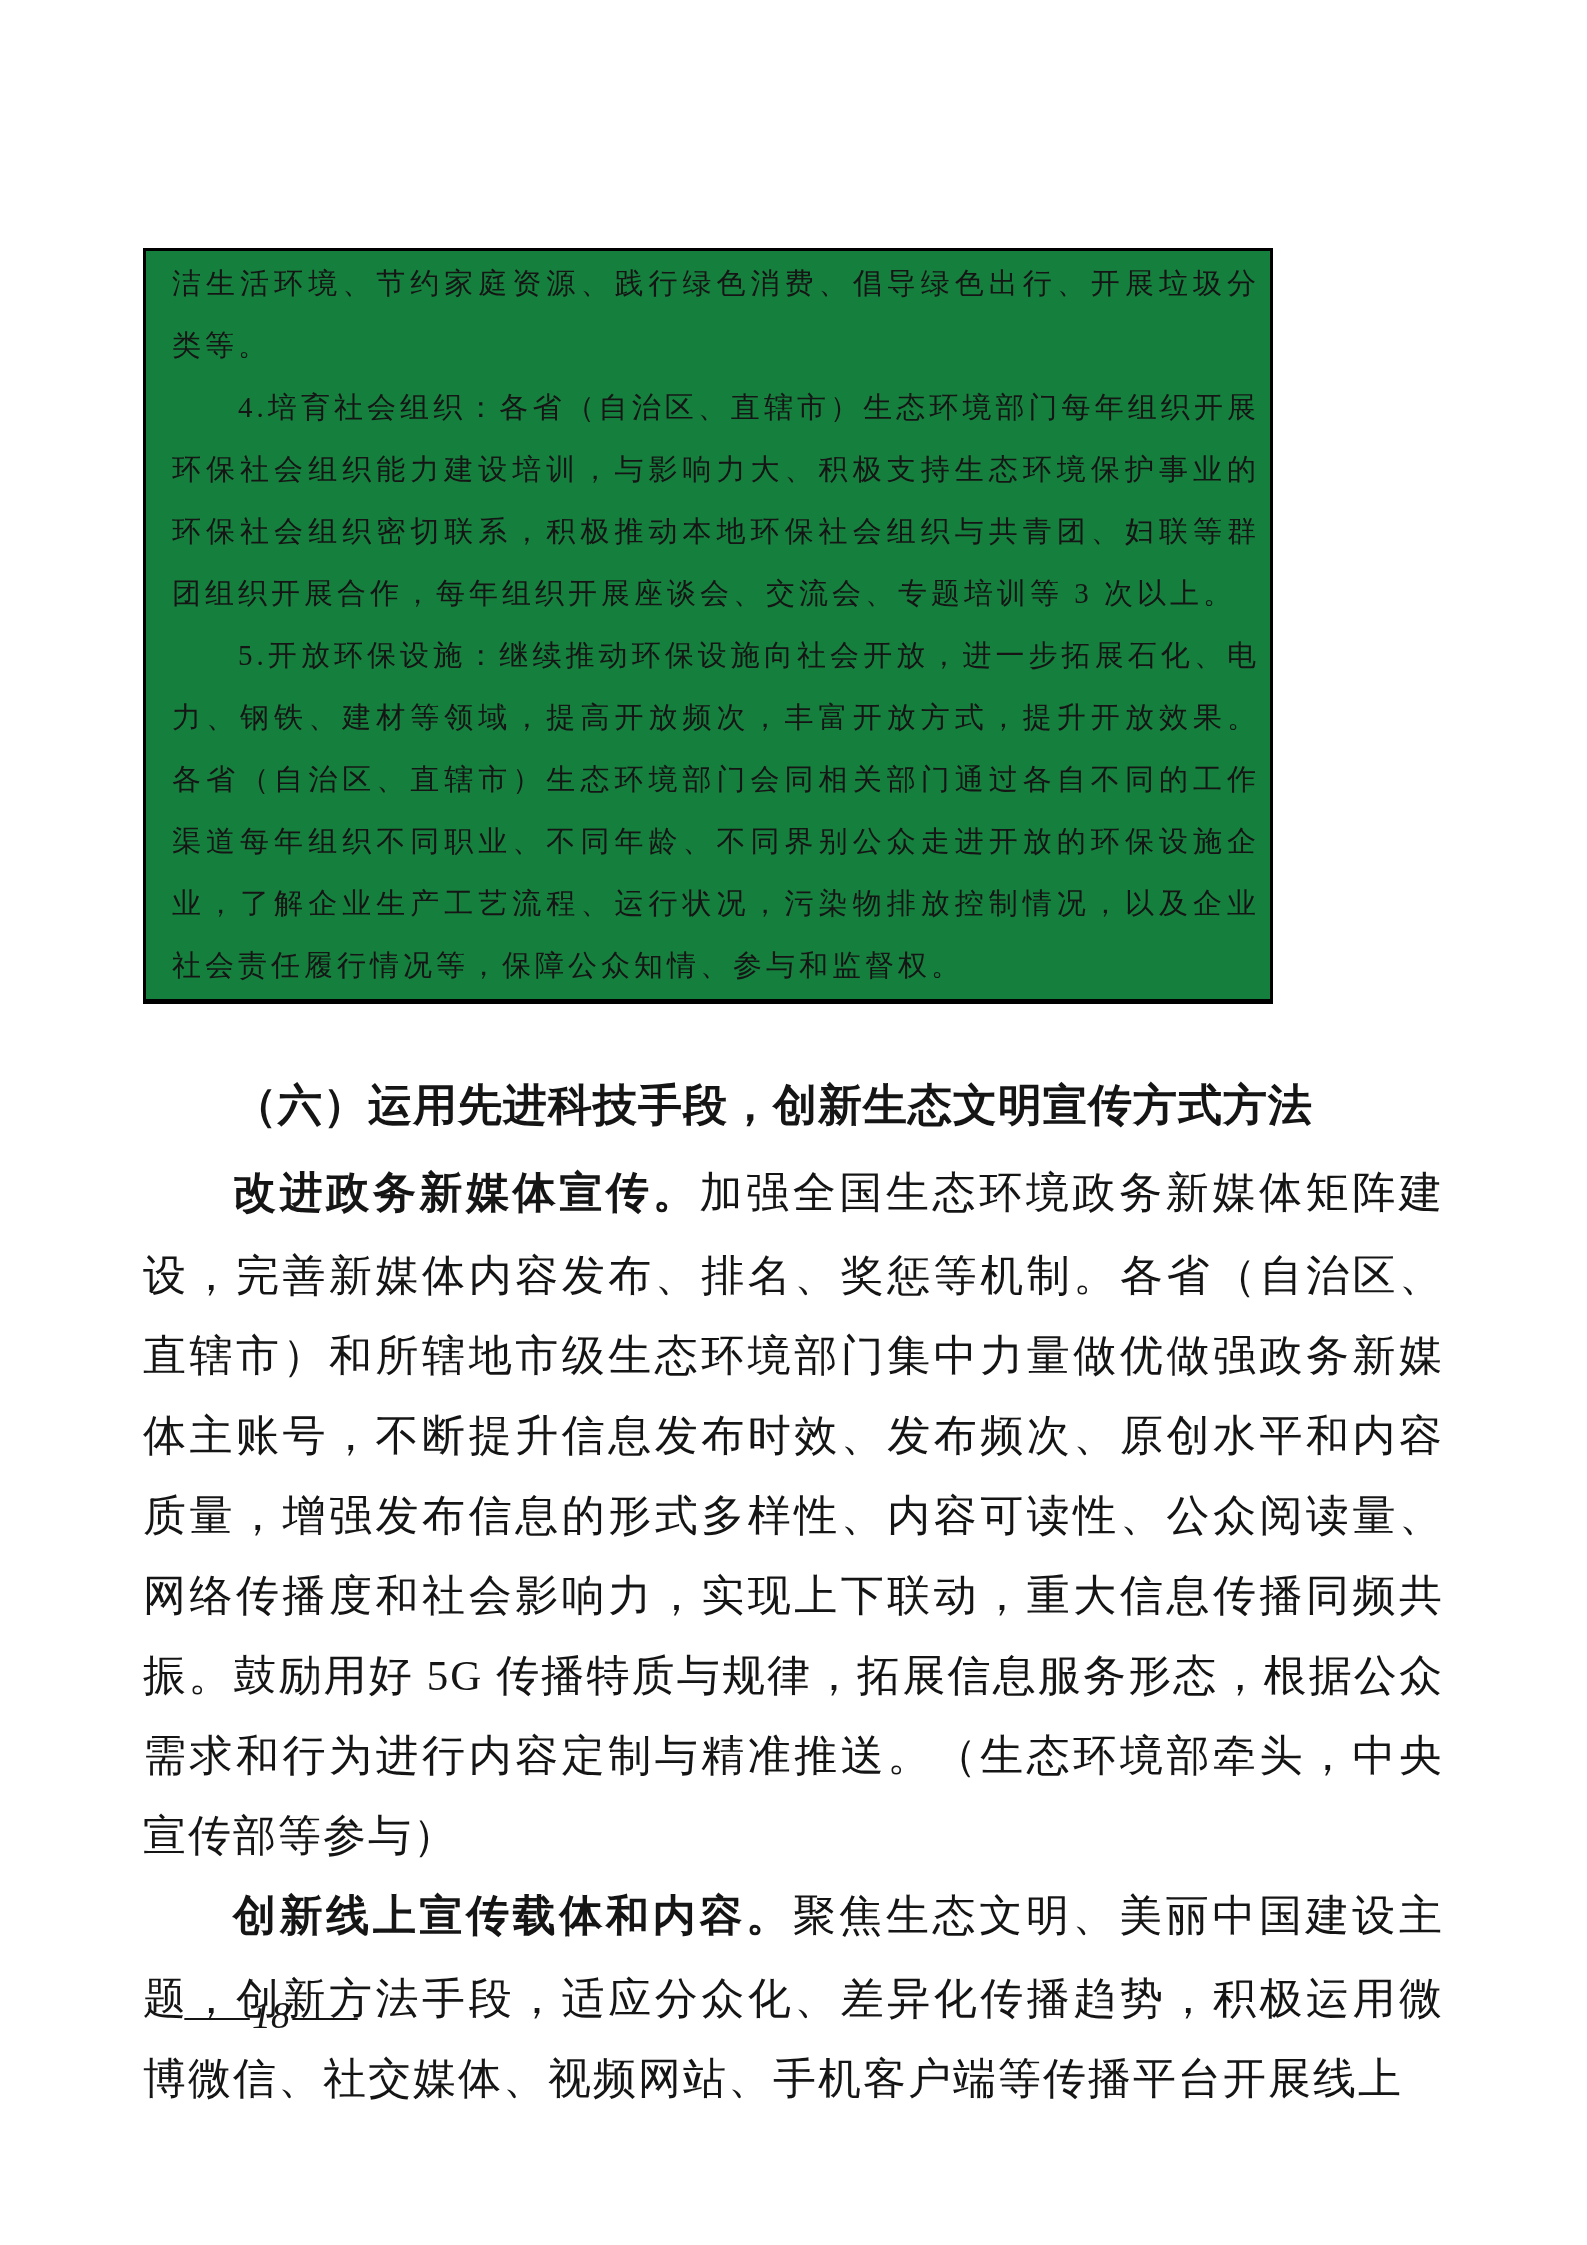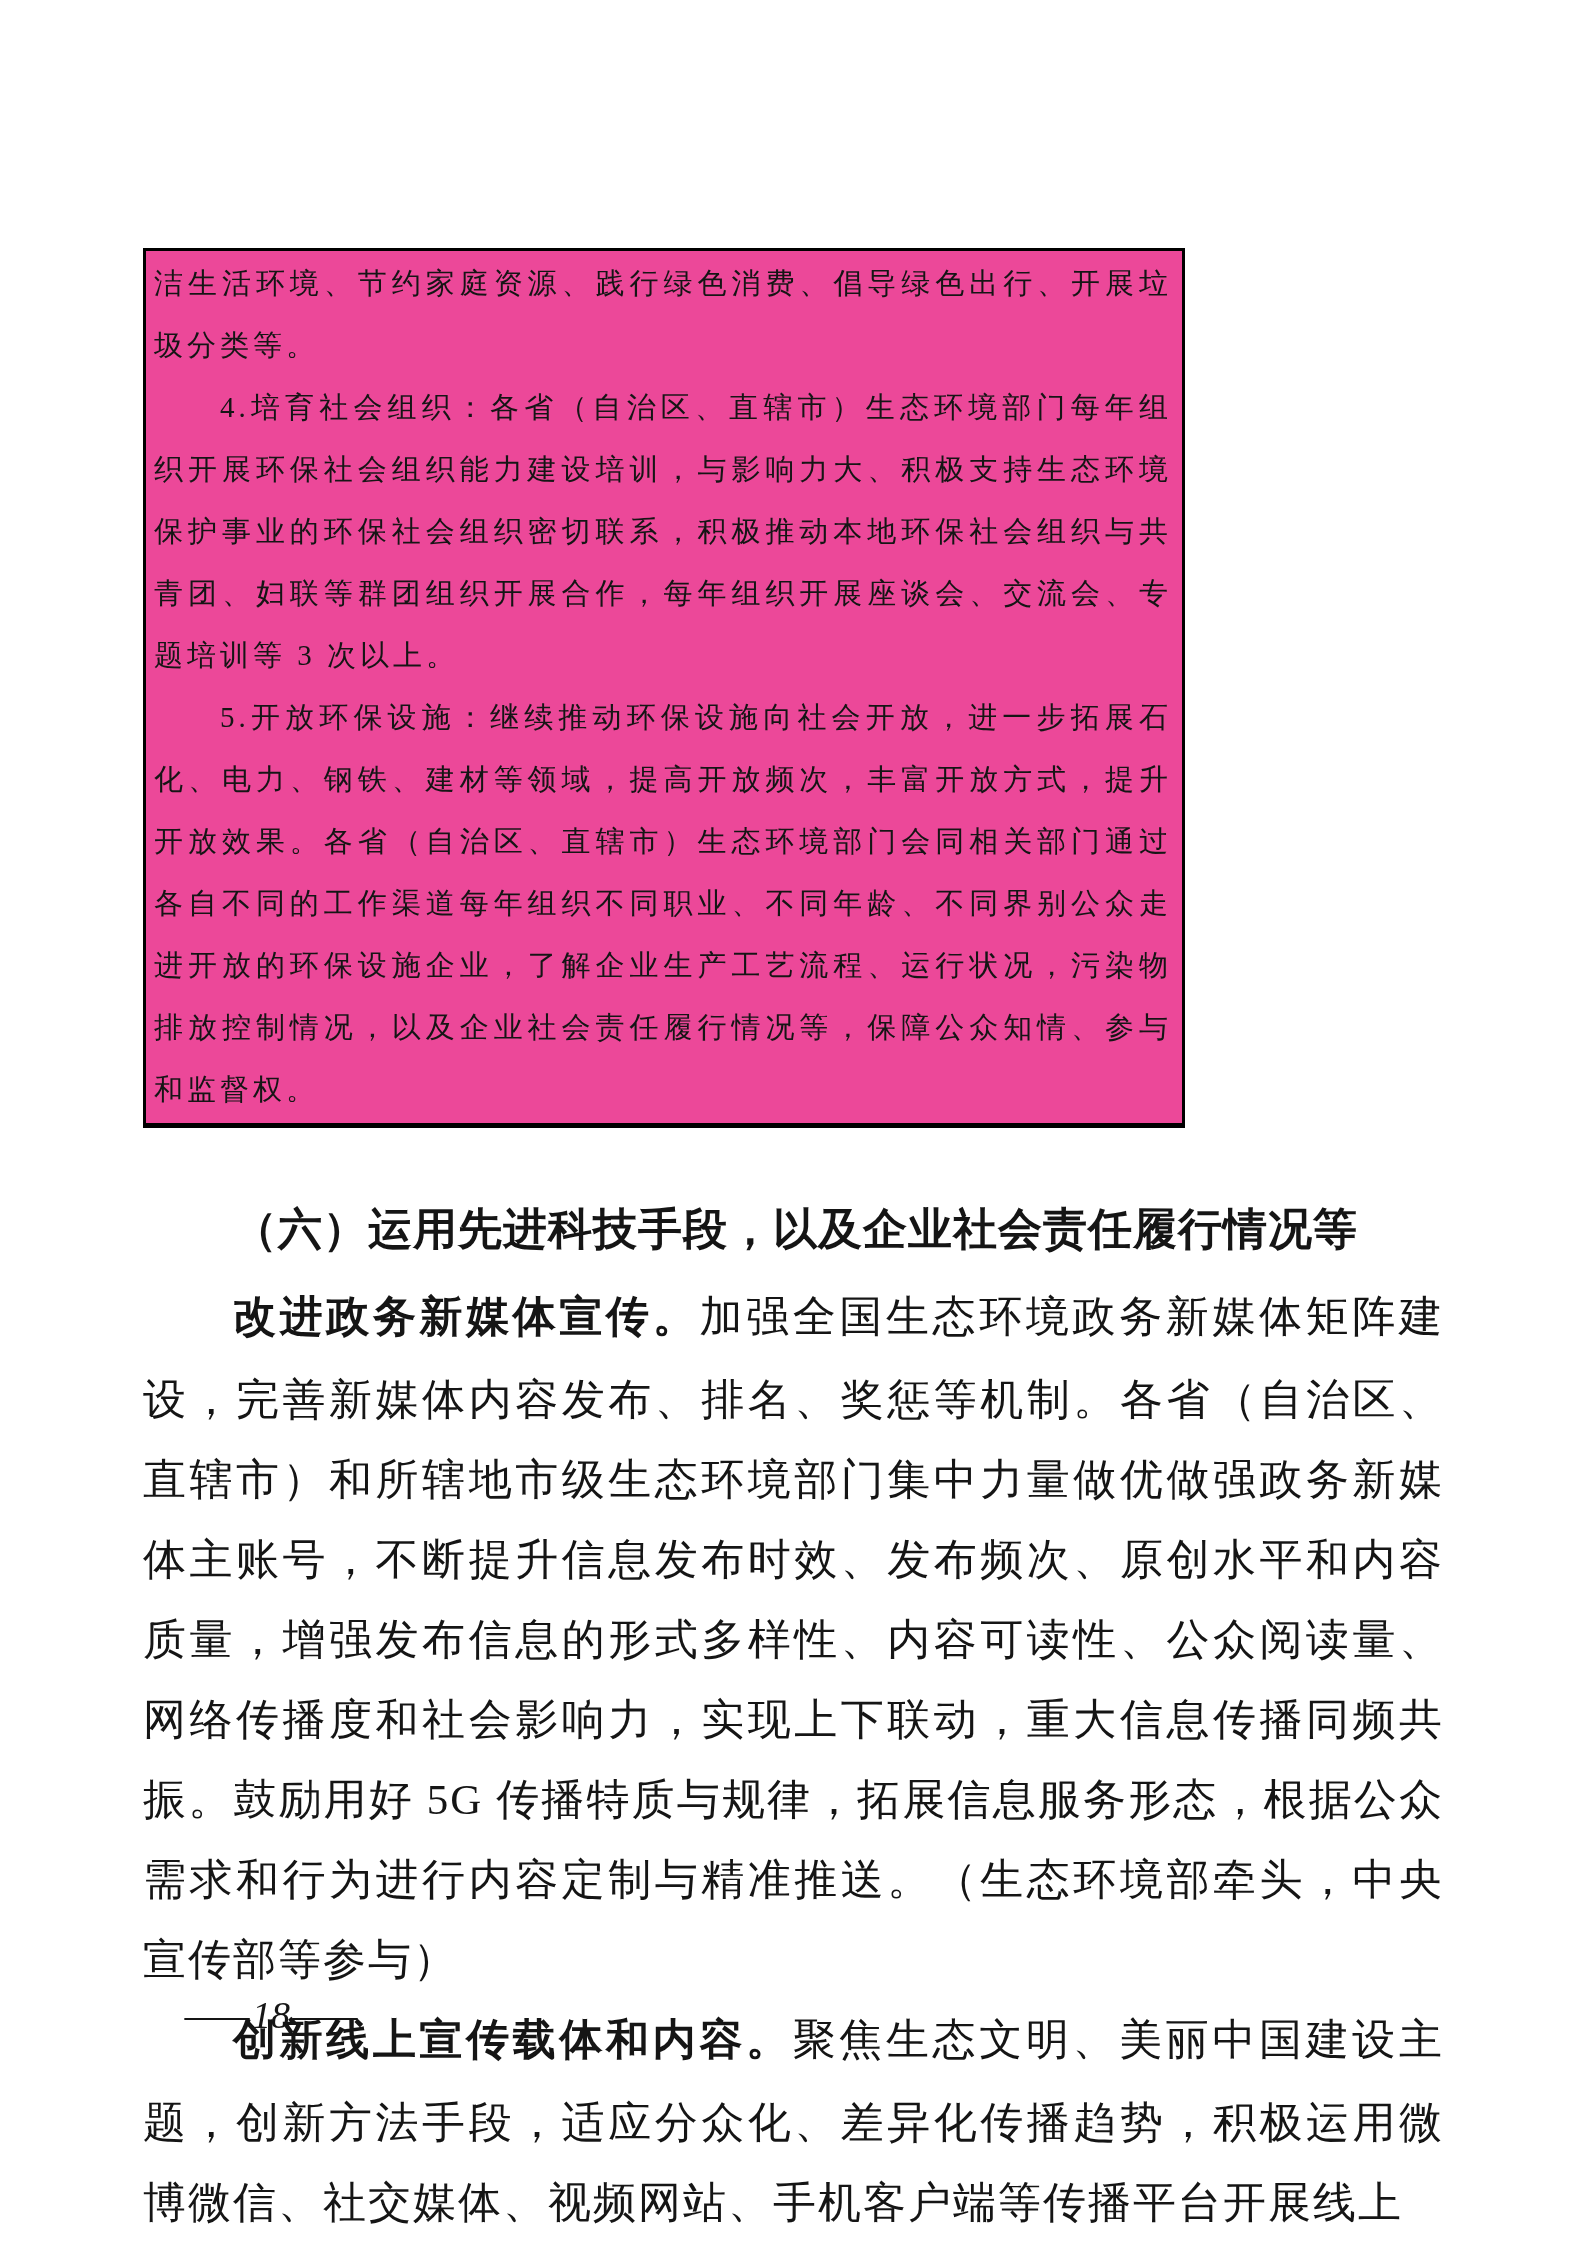--- a/index.html
+++ b/index.html
@@ -14,26 +14,26 @@
     overflow: hidden;
   }
   .content {
     position: absolute;
     left: 143px;
     top: 248px;
     width: 1301px;
   }
   
   .quote-box {
-    width: 1042px;
+    width: 1130px;
     box-sizing: border-box;
     border: 3px solid #000;
     border-bottom-width: 5px;
-    padding: 1px 10px 3px 8px;
-    background: #ec4899;
+    padding: 1px 10px 3px 26px;
+    background: #15803d;
   }
   .box-p {
     margin: 0;
     font-size: 29px;
     line-height: 62px;
     letter-spacing: 4px;
     text-align: justify;
   }
   .box-p.indent { text-indent: 66px; }
   
@@ -81,21 +81,21 @@
 <div class="page">
 
   <div class="content">
 
     <div class="quote-box">
       <p class="box-p">洁生活环境、节约家庭资源、践行绿色消费、倡导绿色出行、开展垃圾分类等。</p>
       <p class="box-p indent">4.培育社会组织：各省（自治区、直辖市）生态环境部门每年组织开展环保社会组织能力建设培训，与影响力大、积极支持生态环境保护事业的环保社会组织密切联系，积极推动本地环保社会组织与共青团、妇联等群团组织开展合作，每年组织开展座谈会、交流会、专题培训等 3 次以上。</p>
       <p class="box-p indent">5.开放环保设施：继续推动环保设施向社会开放，进一步拓展石化、电力、钢铁、建材等领域，提高开放频次，丰富开放方式，提升开放效果。各省（自治区、直辖市）生态环境部门会同相关部门通过各自不同的工作渠道每年组织不同职业、不同年龄、不同界别公众走进开放的环保设施企业，了解企业生产工艺流程、运行状况，污染物排放控制情况，以及企业社会责任履行情况等，保障公众知情、参与和监督权。</p>
     </div>
 
-    <h3 class="section-heading">（六）运用先进科技手段，以及企业社会责任履行情况等</h3>
+    <h3 class="section-heading">（六）运用先进科技手段，创新生态文明宣传方式方法</h3>
 
     <p class="body-p"><strong class="lead">改进政务新媒体宣传。</strong><span>加强全国生态环境政务新媒体矩阵建设，完善新媒体内容发布、排名、奖惩等机制。各省（自治区、直辖市）和所辖地市级生态环境部门集中力量做优做强政务新媒体主账号，不断提升信息发布时效、发布频次、原创水平和内容质量，增强发布信息的形式多样性、内容可读性、公众阅读量、网络传播度和社会影响力，实现上下联动，重大信息传播同频共振。鼓励用好 5G 传播特质与规律，拓展信息服务形态，根据公众需求和行为进行内容定制与精准推送。（生态环境部牵头，中央宣传部等参与）</span></p>
 
     <p class="body-p"><strong class="lead">创新线上宣传载体和内容。</strong><span>聚焦生态文明、美丽中国建设主题，创新方法手段，适应分众化、差异化传播趋势，积极运用微博微信、社交媒体、视频网站、手机客户端等传播平台开展线上</span></p>
 
   </div>
 
   <div class="footer">
     <span class="dash">—</span><span class="page-num">18</span><span class="dash">—</span>
   </div>

